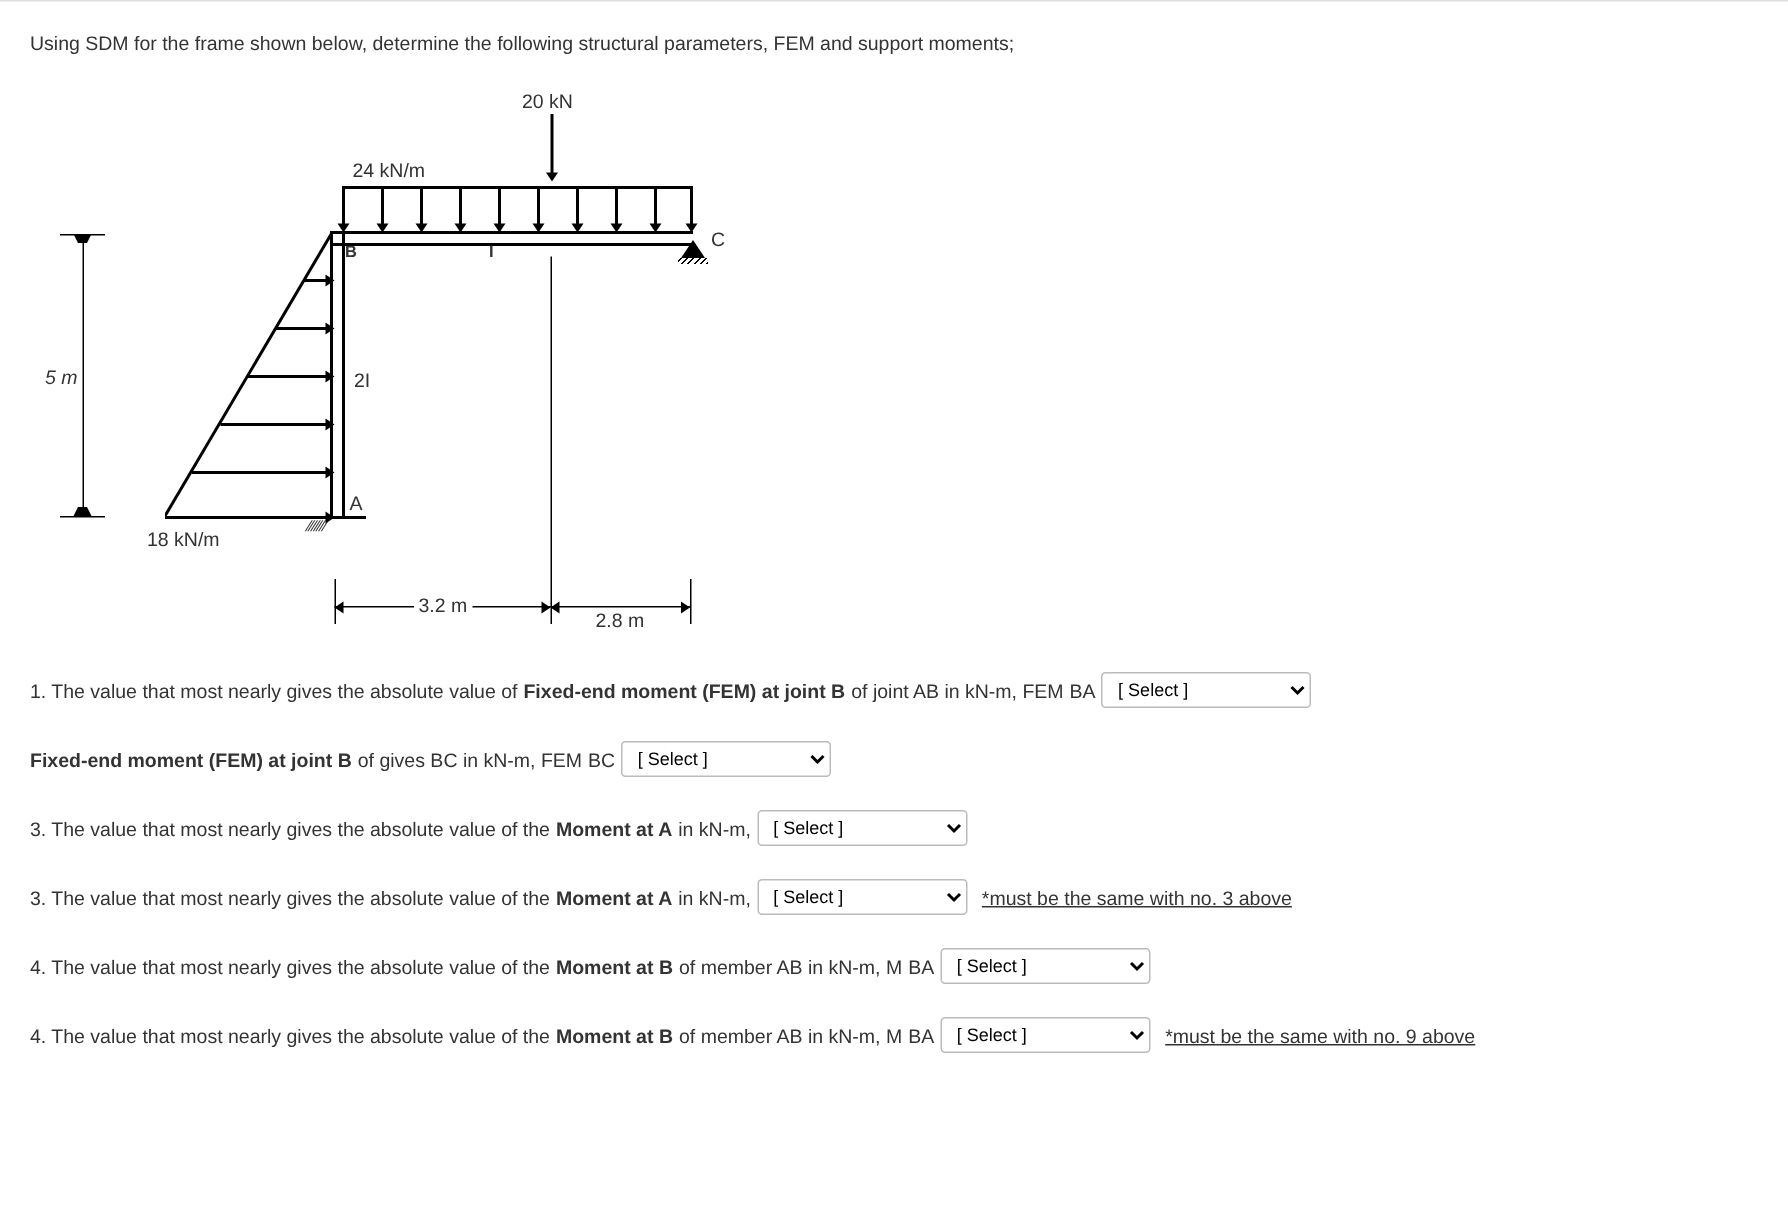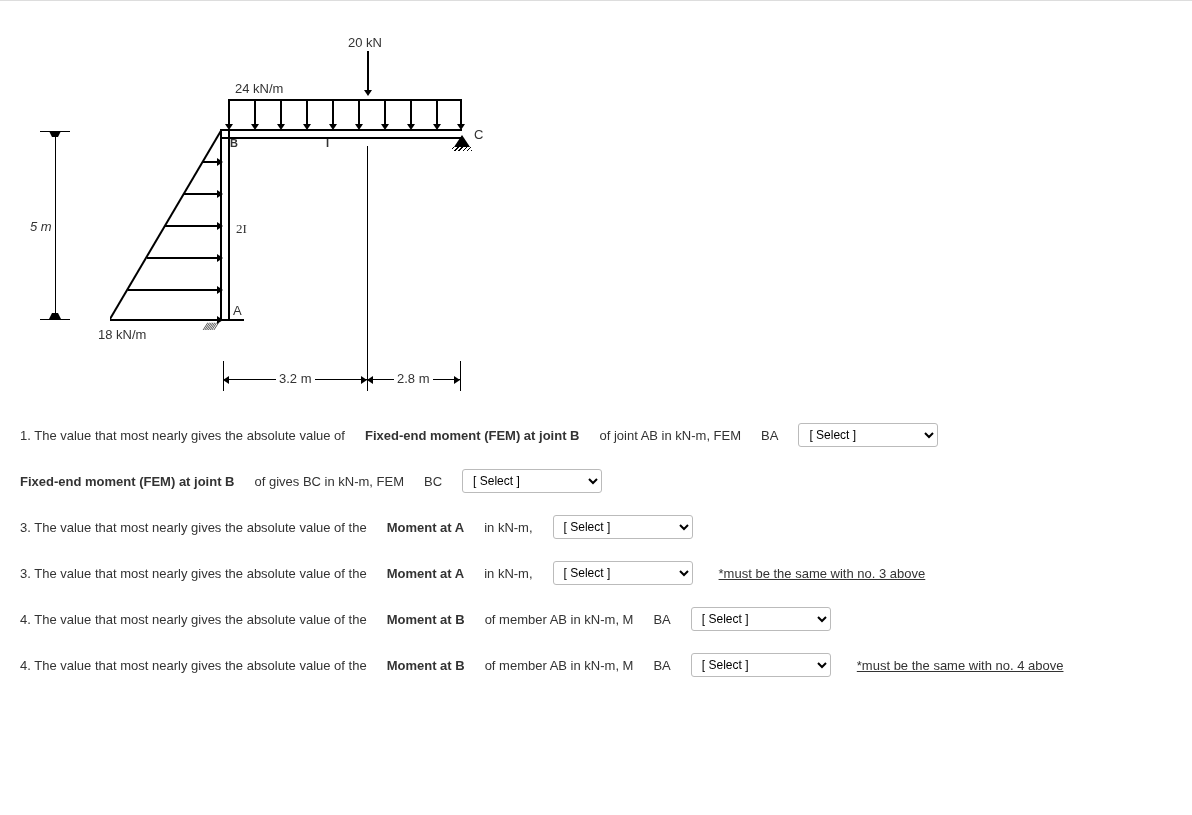--- a/index.html
+++ b/index.html
@@ -21,21 +21,21 @@
     position: relative;
     width: 470px;
     height: 380px;
     margin-bottom: 20px;
   }
   .question-row {
     margin: 22px 0;
     display: flex;
     flex-wrap: wrap;
     align-items: center;
-    gap: 20px;
+    gap: 4px;
   }
   .question-row select {
     font-size: 12px;
     padding: 3px 20px 3px 6px;
     border: 1px solid #bbb;
     border-radius: 3px;
     background: #fff;
     min-width: 140px;
   }
   .note {
@@ -79,20 +79,21 @@
     top: 12px; left: -10px;
     width: 20px; height: 4px;
     background: repeating-linear-gradient(-45deg,#000 0,#000 1px,transparent 1px,transparent 3px);
   }
 </style>
 </head>
 <body>
 
 <div class="container">
 
+  <div class="intro">Using SDM for the frame shown below, determine the following structural parameters, FEM and support moments;</div>
 
   <div class="diagram-area">
 
     <div class="abs" style="left:328px; top:14px; font-size:13px;">20 kN</div>
     <div class="abs" style="left:347px; top:30px; width:0; height:40px; border-left:2px solid #000;">
         <div class="arrow-down" style="position:absolute;bottom:0;left:-1px;width:2px;"></div>
       </div>
 
     <div class="abs" style="left:215px; top:60px; font-size:13px;">24 kN/m</div>
 
@@ -129,21 +130,21 @@
       </div>
 
     <div class="abs beam-h" style="left:200px; top:108px; width:242px;"></div>
     <div class="abs" style="left:210px; top:116px; font-size:11px; font-weight:bold;">B</div>
     <div class="abs" style="left:306px; top:116px; font-size:11px; font-weight:bold;">I</div>
     <div class="abs" style="left:454px; top:106px; font-size:13px;">C</div>
 
     <div class="abs pin" style="left:434px; top:114px;"></div>
 
     <div class="abs beam-v" style="left:200px; top:108px; height:190px;"></div>
-    <div class="abs" style="left:216px; top:200px; font-size:13px;font-family:Liberation Serif, serif;">2I</div>
+    <div class="abs" style="left:216px; top:200px; font-size:13px;">2I</div>
     <div class="abs" style="left:213px; top:282px; font-size:13px;">A</div>
 
     <div class="abs" style="left:184px; top:298px; width:40px; height:0; border-top:2px solid #000;"></div>
     <div class="abs hatch" style="left:184px; top:300px;">///////</div>
 
     <div class="abs" style="left:94px; top:298px; width:0; height:0; border-right:110px solid transparent; border-bottom:0; transform:rotate(0);">
     </div>
 
     <svg class="abs" style="left:90px; top:108px; width:120px; height:192px;">
       <line x1="112" y1="0" x2="0" y2="190" stroke="#000" stroke-width="2"></line>
@@ -182,21 +183,21 @@
     <div class="abs dim-line-v" style="left:440px; top:340px; height:30px;"></div>
     <div class="abs dim-line-h" style="left:203px; top:358px; width:144px;"></div>
     <div class="abs dim-line-h" style="left:347px; top:358px; width:93px;"></div>
 
     <div class="abs" style="left:203px; top:355px; width:0;height:0;border-top:4px solid transparent;border-bottom:4px solid transparent;border-right:6px solid #000;"></div>
     <div class="abs" style="left:341px; top:355px; width:0;height:0;border-top:4px solid transparent;border-bottom:4px solid transparent;border-left:6px solid #000;"></div>
     <div class="abs" style="left:347px; top:355px; width:0;height:0;border-top:4px solid transparent;border-bottom:4px solid transparent;border-right:6px solid #000;"></div>
     <div class="abs" style="left:434px; top:355px; width:0;height:0;border-top:4px solid transparent;border-bottom:4px solid transparent;border-left:6px solid #000;"></div>
 
     <div class="abs" style="left:256px; top:350px; font-size:13px; background:#fff; padding:0 3px;">3.2 m</div>
-    <div class="abs" style="left:374px; top:350px; font-size:13px; background:#fff; padding:0 3px;">2.8 m</div>
+    <div class="abs" style="left:374px; top:360px; font-size:13px; background:#fff; padding:0 3px;">2.8 m</div>
   </div>
 
   <div class="question-row">
     <span>1. The value that most nearly gives the absolute value of </span>
       <b>Fixed-end moment (FEM) at joint B</b>
       <span> of joint AB in kN-m, FEM</span>
       <sub>BA</sub>
     <select><option>[ Select ]</option></select>
   </div>
 
@@ -229,16 +230,16 @@
       <sub>BA</sub>
     <select><option>[ Select ]</option></select>
   </div>
 
   <div class="question-row">
     <span>4. The value that most nearly gives the absolute value of the </span>
       <b>Moment at B</b>
       <span> of member AB in kN-m, M</span>
       <sub>BA</sub>
     <select><option>[ Select ]</option></select>
-    <span class="note">*must be the same with no. 4 above</span>
+    <span class="note">*must be the same with no. 9 above</span>
   </div>
 
 </div>
 
 </body></html>

